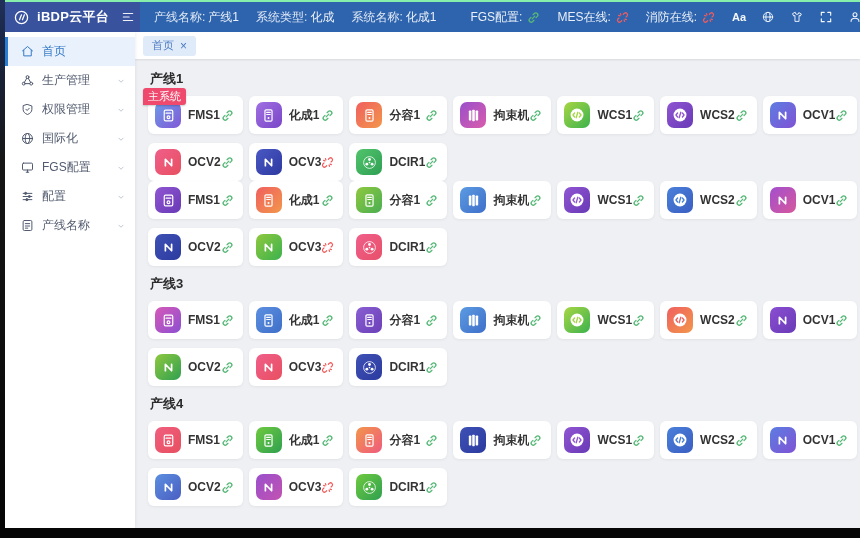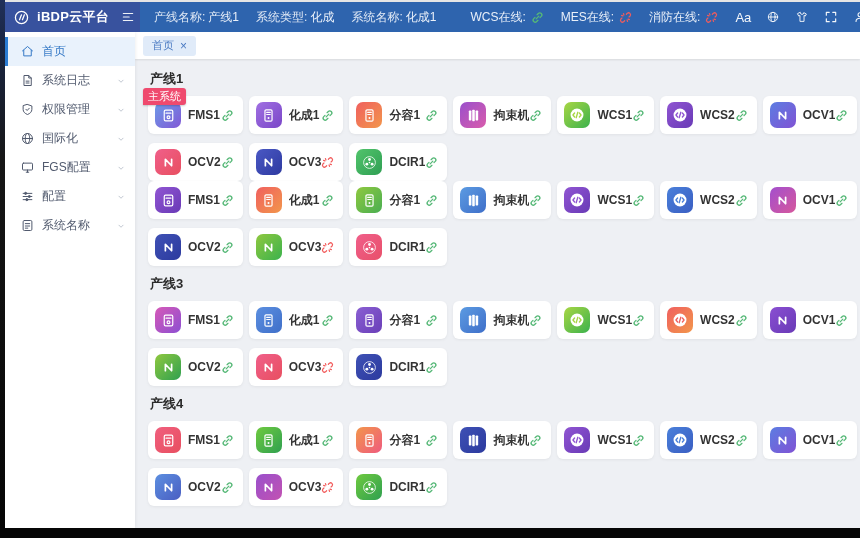--- a/index.html
+++ b/index.html
@@ -4,34 +4,34 @@
 <style>
   html,body{margin:0;padding:0;}
   body{width:860px;height:538px;position:relative;overflow:hidden;background:#0a0a0a;
        font-family:"Liberation Sans","DejaVu Sans",sans-serif;-webkit-font-smoothing:antialiased;}
   #frame-strip{position:absolute;left:0;top:0;width:5px;height:100%;
        background:linear-gradient(180deg,#20305a 0%,#1a2644 8%,#161616 30%,#050505 100%);z-index:40;}
   #bottom-bar{position:absolute;left:0;bottom:0;width:100%;height:10px;background:#060606;z-index:50;}
 
   
   .header{position:absolute;left:0;top:0;right:0;height:32px;display:flex;background:#2e64ae;
-       border-top:2px solid #e5e5e5;box-sizing:border-box;z-index:30;}
+       border-top:2px solid #86efac;box-sizing:border-box;z-index:30;}
   .logo-sec{width:140px;flex:none;background:#38529e;display:flex;align-items:center;
        padding-left:13px;gap:7px;color:#fff;box-sizing:border-box;}
   .logo-title{font-size:13px;font-weight:bold;letter-spacing:.3px;white-space:nowrap;}
   .collapse-btn{margin-left:5px;display:flex;align-items:center;cursor:pointer;opacity:.92;}
   .header-main{flex:1;display:flex;align-items:center;padding:0 14px;color:#eaf0f9;
        font-size:12px;gap:17px;min-width:0;}
   .info-item{white-space:nowrap;}
   .info-item .lbl{opacity:.95;}
   .info-item .val{margin-left:3px;}
   .hdr-divider{width:1px;height:14px;background:rgba(255,255,255,.35);}
   .status-item{display:flex;align-items:center;gap:5px;white-space:nowrap;}
   .header-tools{margin-left:auto;display:flex;align-items:center;gap:15px;color:#fff;}
-  .tool{display:flex;align-items:center;cursor:pointer;font-size:13px;font-weight:normal;opacity:.95;}
+  .tool{display:flex;align-items:center;cursor:pointer;font-size:11px;font-weight:bold;opacity:.95;}
 
   
   .sidebar{position:absolute;left:5px;top:32px;width:130px;bottom:10px;background:#ffffff;
        z-index:20;padding-top:5px;box-sizing:border-box;box-shadow:1px 0 3px rgba(0,0,0,.06);}
   .side-item{height:29px;display:flex;align-items:center;padding:0 9px 0 12px;font-size:12px;
        color:#515a6e;cursor:pointer;border-left:3px solid transparent;box-sizing:border-box;}
   .side-item.active{background:#e9f2fc;border-left-color:#2b7cd3;color:#3579c6;}
   .side-icon{width:15px;height:15px;margin-right:7px;display:flex;flex:none;}
   .side-label{flex:1;white-space:nowrap;overflow:hidden;}
   .side-chevron{color:#b4bcc8;display:flex;flex:none;}
@@ -78,21 +78,21 @@
   </div>
   <div class="header-main">
     <span style="display:flex;gap:17px;">
         <span class="info-item"><span class="lbl">产线名称:</span><span class="val">产线1</span></span>
         <span class="info-item"><span class="lbl">系统类型:</span><span class="val">化成</span></span>
         <span class="info-item"><span class="lbl">系统名称:</span><span class="val">化成1</span></span>
       </span>
     <span class="hdr-divider"></span>
     <span style="display:flex;gap:17px;">
         <span class="status-item">
-          <span>WCS在线:</span>
+          <span>FGS配置:</span>
           <span style="display: flex;">
             <svg width="13" height="13" viewBox="0 0 24 24" fill="none" stroke="#56b877" stroke-width="2.4" stroke-linecap="round">
               <path d="M9.5 14.5 l5-5"></path>
               <path d="M11.2 6.8 l2.3-2.3 a3.8 3.8 0 0 1 5.4 5.4 l-2.3 2.3"></path>
               <path d="M12.8 17.2 l-2.3 2.3 a3.8 3.8 0 0 1 -5.4 -5.4 l2.3-2.3"></path>
             </svg>
           </span>
         </span>
         <span class="status-item">
           <span>MES在线:</span>
@@ -151,25 +151,27 @@
           <svg width="15" height="15" viewBox="0 0 24 24" fill="none" stroke="currentColor" stroke-width="1.6" stroke-linecap="round" stroke-linejoin="round">
             <path d="M4 11 L12 4 l8 7"></path>
             <path d="M6 10 v9 h12 v-9"></path>
           </svg>
         </span>
         <span class="side-label">首页</span>
       </div>
       <div class="side-item">
         <span class="side-icon">
           <svg width="15" height="15" viewBox="0 0 24 24" fill="none" stroke="currentColor" stroke-width="1.6" stroke-linecap="round" stroke-linejoin="round">
-            <path d="M7 4 h7 l4 4 v12 H7 z"></path>
-            <path d="M14 4 v4 h4 M9.7 13 h4.8 M9.7 16 h4.8"></path>
-          </svg>
-        </span>
-        <span class="side-label">系统日志</span>
+            <circle cx="12" cy="6.5" r="2.3"></circle>
+            <circle cx="6" cy="17" r="2.3"></circle>
+            <circle cx="18" cy="17" r="2.3"></circle>
+            <path d="M10.8 8.5 L7 14.9 M13.2 8.5 L17 14.9 M8.4 17 h7.2"></path>
+          </svg>
+        </span>
+        <span class="side-label">生产管理</span>
         <span class="side-chevron">
           <svg width="10" height="10" viewBox="0 0 24 24" fill="none" stroke="currentColor" stroke-width="2" stroke-linecap="round" stroke-linejoin="round">
             <path d="M7 10 l5 5 5-5"></path>
           </svg>
         </span>
       </div>
       <div class="side-item">
         <span class="side-icon">
           <svg width="15" height="15" viewBox="0 0 24 24" fill="none" stroke="currentColor" stroke-width="1.6" stroke-linecap="round" stroke-linejoin="round">
             <path d="M12 4 l7 2.4 v5.4 c0 4-3 6.7-7 8.2 c-4-1.5-7-4.2-7-8.2 V6.4 z"></path>
@@ -228,21 +230,21 @@
           </svg>
         </span>
       </div>
       <div class="side-item">
         <span class="side-icon">
           <svg width="15" height="15" viewBox="0 0 24 24" fill="none" stroke="currentColor" stroke-width="1.6" stroke-linecap="round" stroke-linejoin="round">
             <rect x="5" y="4" width="14" height="16" rx="2"></rect>
             <path d="M8.5 9 h7 M8.5 12.8 h7 M8.5 16.2 h4"></path>
           </svg>
         </span>
-        <span class="side-label">系统名称</span>
+        <span class="side-label">产线名称</span>
         <span class="side-chevron">
           <svg width="10" height="10" viewBox="0 0 24 24" fill="none" stroke="currentColor" stroke-width="2" stroke-linecap="round" stroke-linejoin="round">
             <path d="M7 10 l5 5 5-5"></path>
           </svg>
         </span>
       </div>
     </div>
 </div>
 
 <div class="content">

